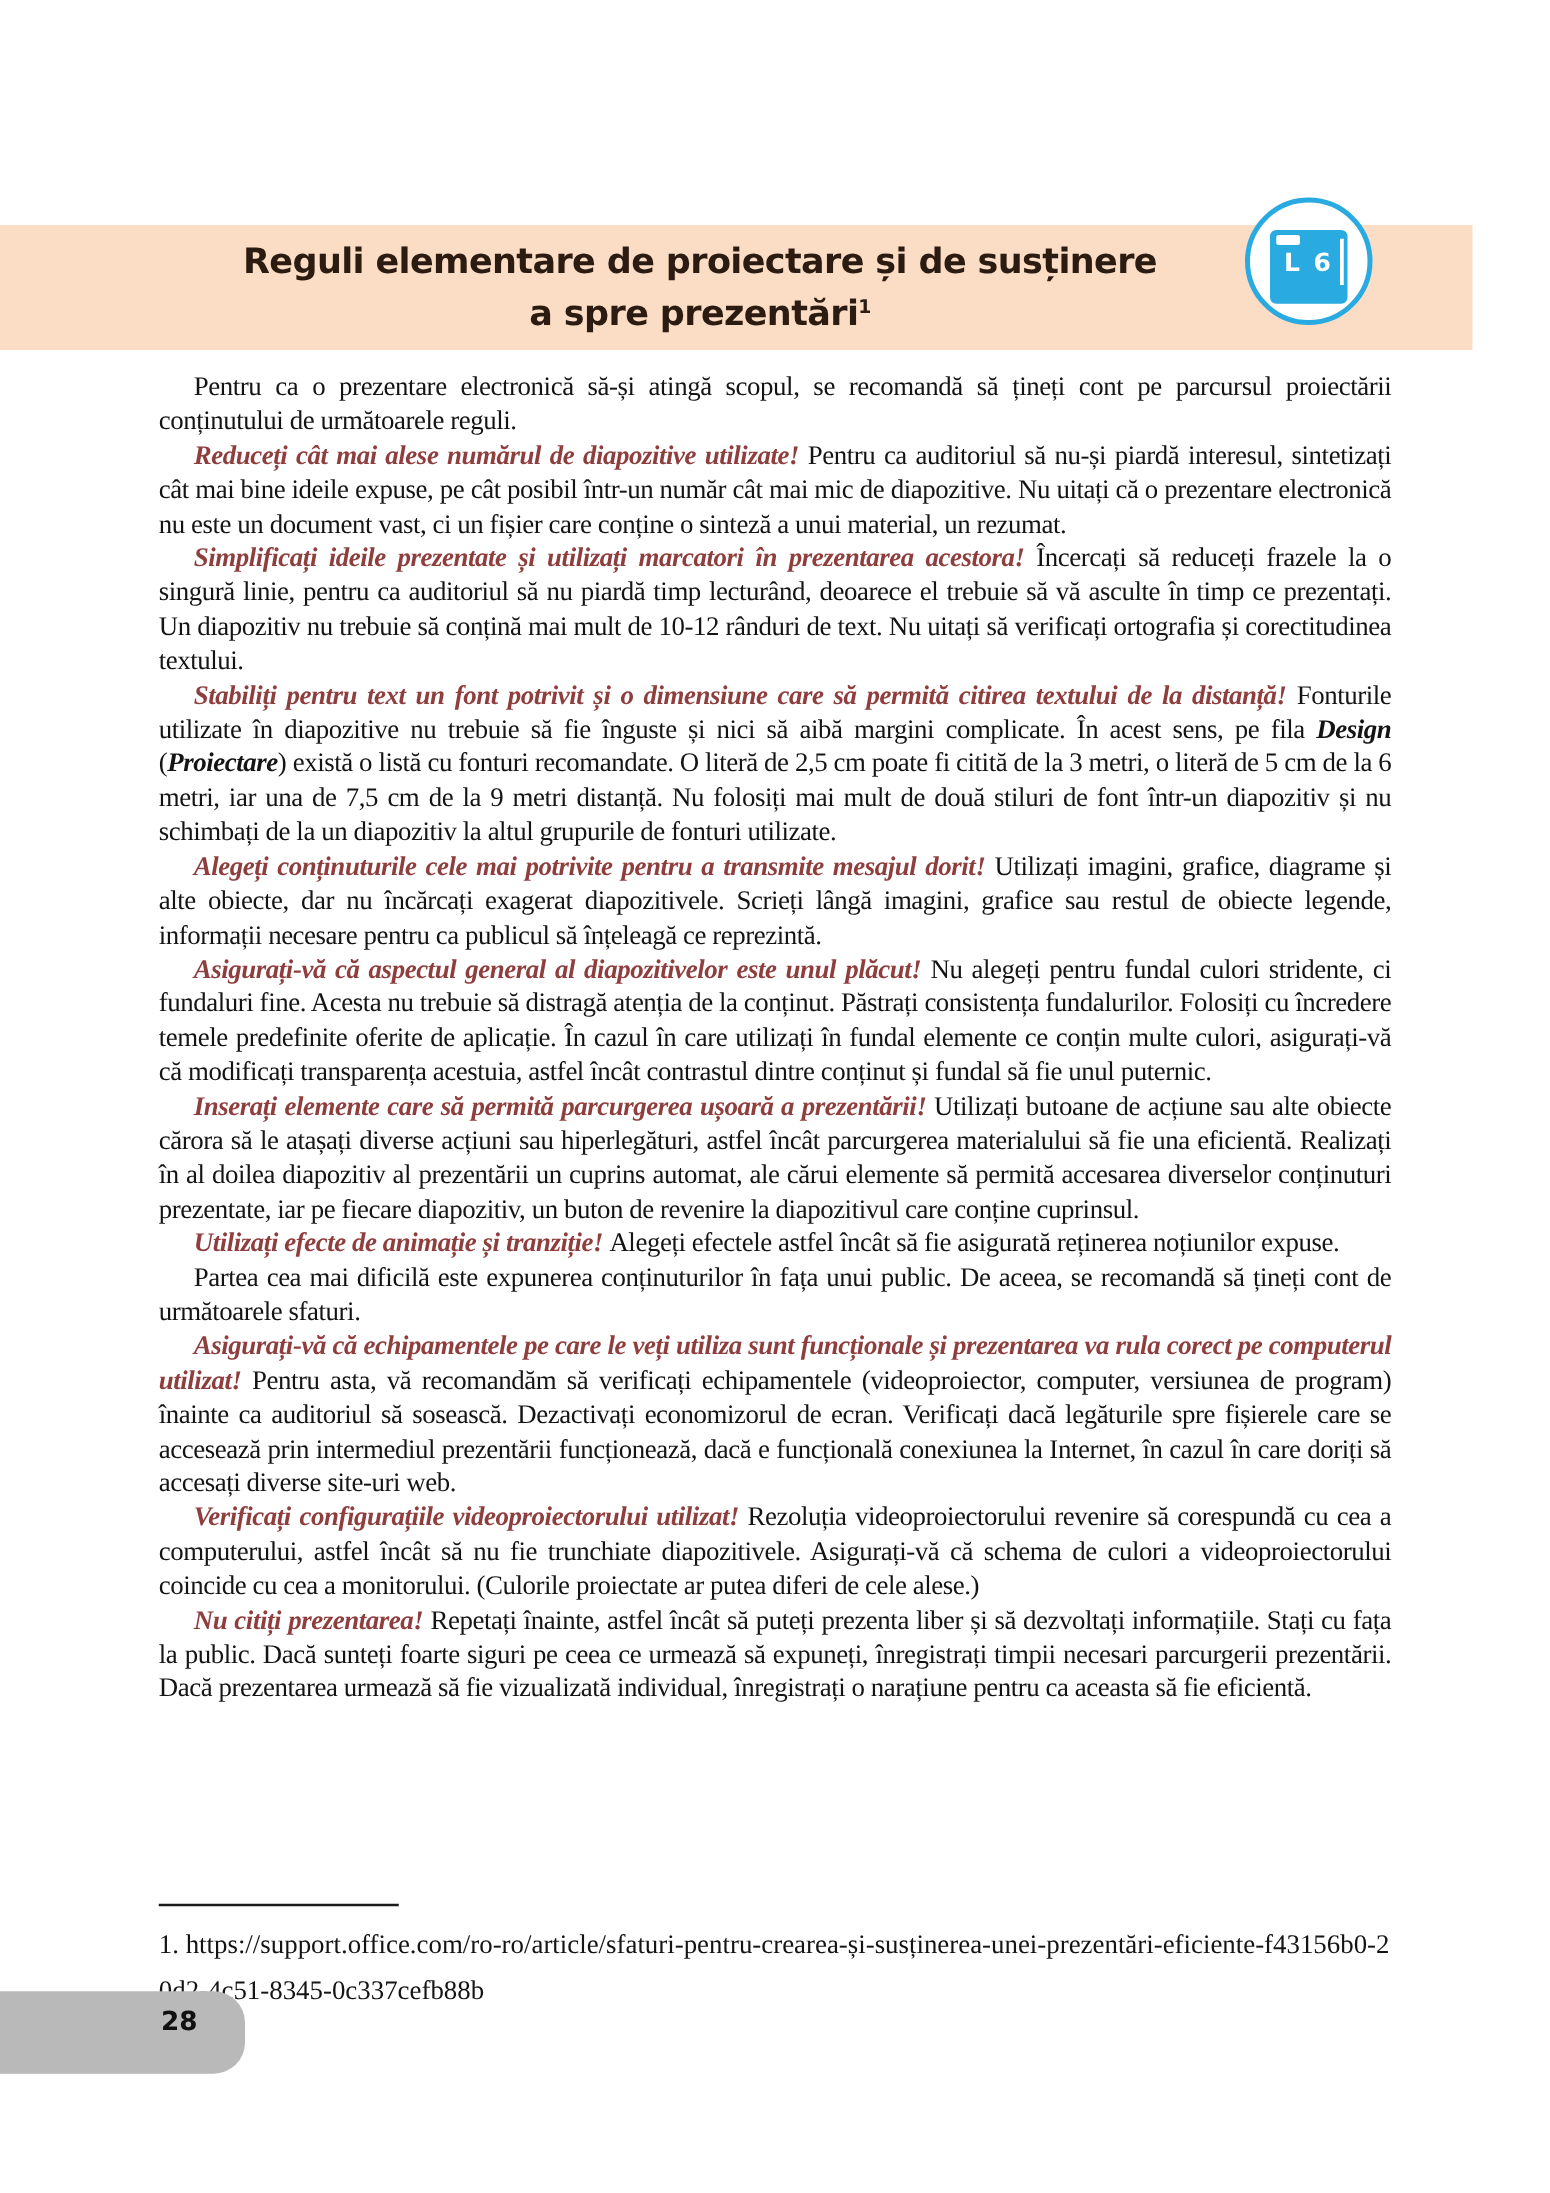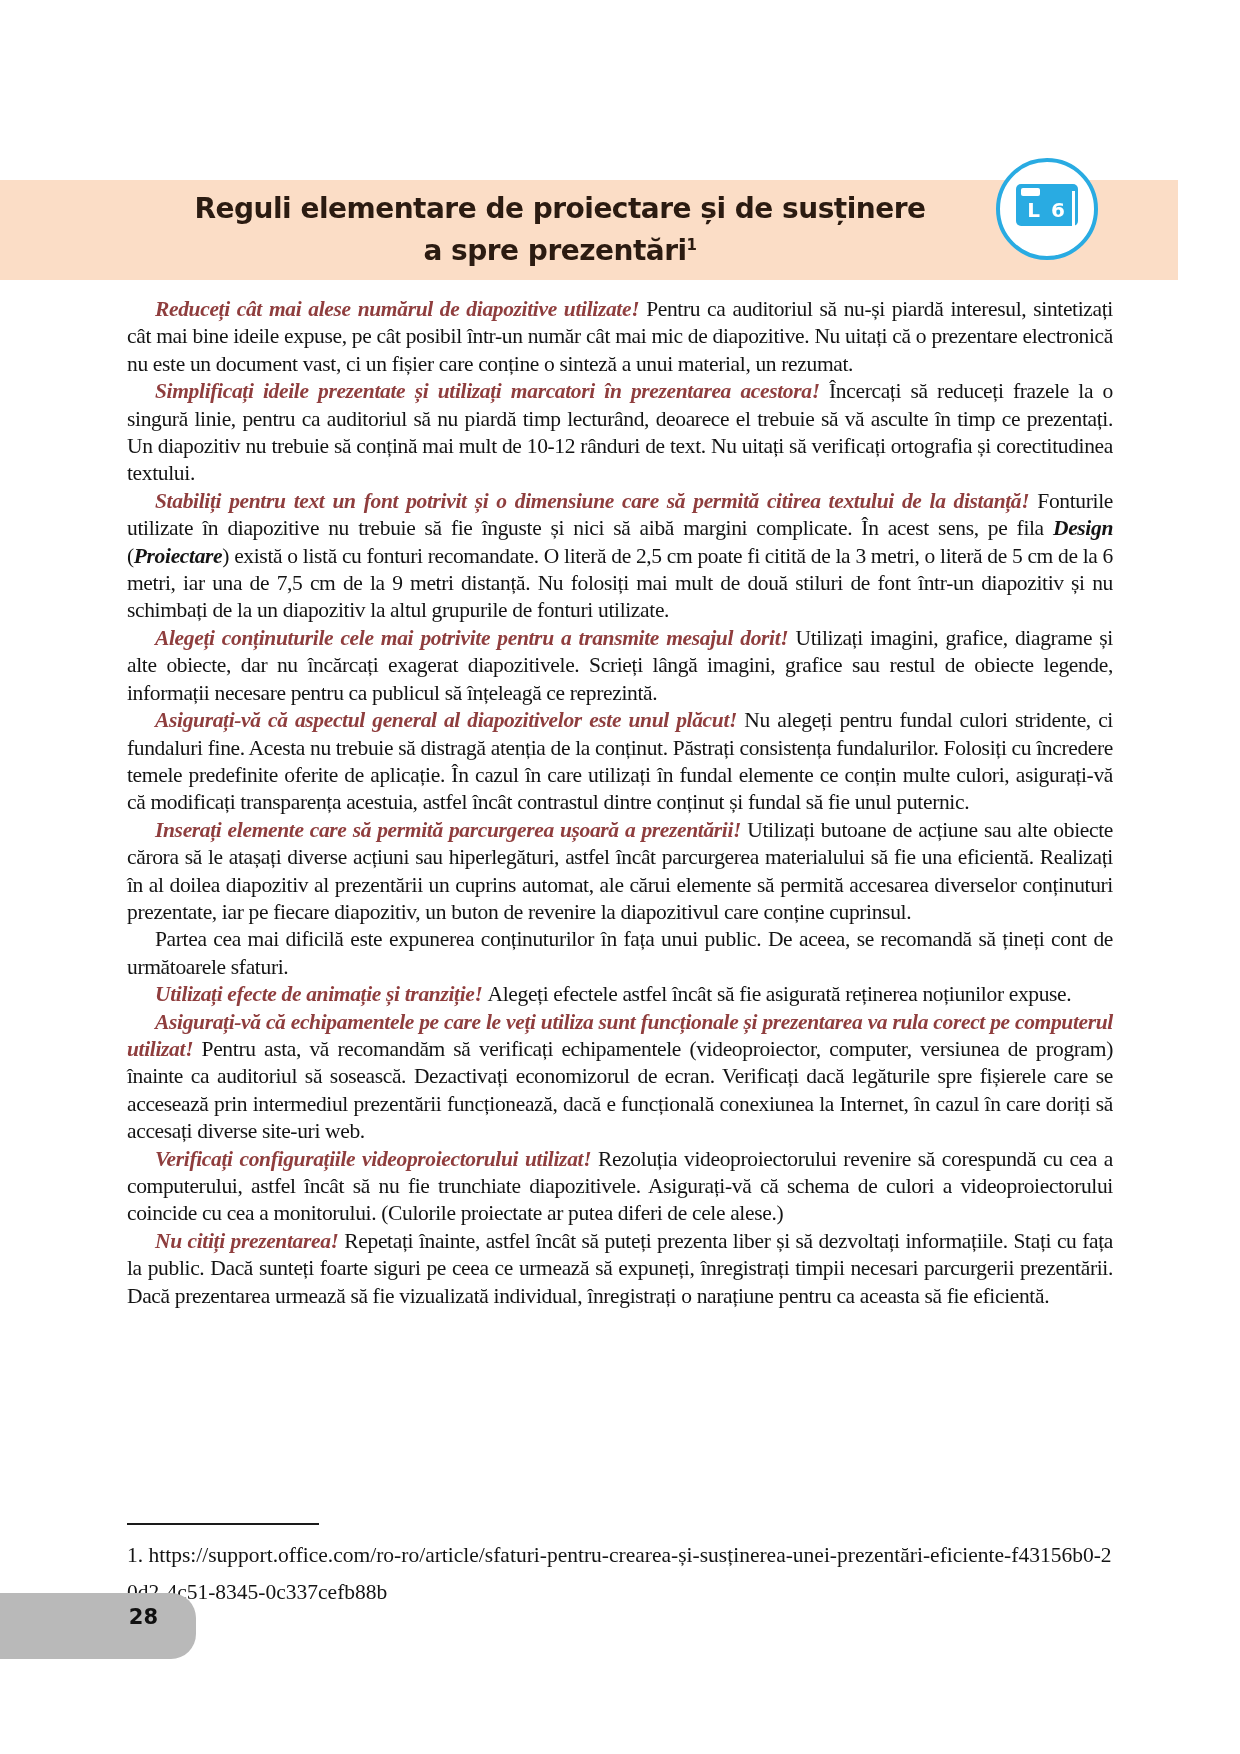--- a/index.html
+++ b/index.html
@@ -39,21 +39,21 @@
     left: 996px; top: -22px;
     width: 102px; height: 102px;
     box-sizing: border-box;
     background: #ffffff;
     border: 4px solid var(--badge_blue, #29abe2);
     border-radius: 50%;
   }
   .folder {
     position: absolute;
     left: 16px; top: 22px;
-    width: 62px; height: 42px;
+    width: 62px; height: 59px;
     background: var(--badge_blue, #29abe2);
     border-radius: 5px;
   }
   .folder-tab {
     position: absolute;
     left: 5px; top: 4px;
     width: 19px; height: 8px;
     background: #ffffff;
     border-radius: 2px;
   }
@@ -141,28 +141,29 @@
     <div class="badge">
       <div class="folder">
         <span class="folder-tab"></span>
         <span class="folder-page"></span>
         <span class="folder-label">L 6</span>
       </div>
     </div>
   </header>
 
   <main class="content" id="paragraphs">
+      <p class="para"><span>Pentru ca o prezentare electronică să-și atingă scopul, se recomandă să țineți cont pe parcursul proiectării conținutului de următoarele reguli.</span></p>
       <p class="para"><span class="lead">Reduceți cât mai alese numărul de diapozitive utilizate! </span><span>Pentru ca auditoriul să nu-și piardă interesul, sintetizați cât mai bine ideile expuse, pe cât posibil într-un număr cât mai mic de diapozitive. Nu uitați că o prezentare electronică nu este un document vast, ci un fișier care conține o sinteză a unui material, un rezumat.</span></p>
       <p class="para"><span class="lead">Simplificați ideile prezentate și utilizați marcatori în prezentarea acestora! </span><span>Încercați să reduceți frazele la o singură linie, pentru ca auditoriul să nu piardă timp lecturând, deoarece el trebuie să vă asculte în timp ce prezentați. Un diapozitiv nu trebuie să conțină mai mult de 10-12 rânduri de text. Nu uitați să verificați ortografia și corectitudinea textului.</span></p>
       <p class="para"><span class="lead">Stabiliți pentru text un font potrivit și o dimensiune care să permită citirea textului de la distanță! </span><span>Fonturile utilizate în diapozitive nu trebuie să fie înguste și nici să aibă margini complicate. În acest sens, pe fila </span><span class="bi">Design</span><span> (</span><span class="bi">Proiectare</span><span>) există o listă cu fonturi recomandate. O literă de 2,5 cm poate fi citită de la 3 metri, o literă de 5 cm de la 6 metri, iar una de 7,5 cm de la 9 metri distanță. Nu folosiți mai mult de două stiluri de font într-un diapozitiv și nu schimbați de la un diapozitiv la altul grupurile de fonturi utilizate.</span></p>
       <p class="para"><span class="lead">Alegeți conținuturile cele mai potrivite pentru a transmite mesajul dorit! </span><span>Utilizați imagini, grafice, diagrame și alte obiecte, dar nu încărcați exagerat diapozitivele. Scrieți lângă imagini, grafice sau restul de obiecte legende, informații necesare pentru ca publicul să înțeleagă ce reprezintă.</span></p>
       <p class="para"><span class="lead">Asigurați-vă că aspectul general al diapozitivelor este unul plăcut! </span><span>Nu alegeți pentru fundal culori stridente, ci fundaluri fine. Acesta nu trebuie să distragă atenția de la conținut. Păstrați consistența fundalurilor. Folosiți cu încredere temele predefinite oferite de aplicație. În cazul în care utilizați în fundal elemente ce conțin multe culori, asigurați-vă că modificați transparența acestuia, astfel încât contrastul dintre conținut și fundal să fie unul puternic.</span></p>
       <p class="para"><span class="lead">Inserați elemente care să permită parcurgerea ușoară a prezentării! </span><span>Utilizați butoane de acțiune sau alte obiecte cărora să le atașați diverse acțiuni sau hiperlegături, astfel încât parcurgerea materialului să fie una eficientă. Realizați în al doilea diapozitiv al prezentării un cuprins automat, ale cărui elemente să permită accesarea diverselor conținuturi prezentate, iar pe fiecare diapozitiv, un buton de revenire la diapozitivul care conține cuprinsul.</span></p>
+      <p class="para"><span class="lead">Utilizați efecte de animație și tranziție! </span><span>Alegeți efectele astfel încât să fie asigurată reținerea noțiunilor expuse.</span></p>
       <p class="para"><span>Partea cea mai dificilă este expunerea conținuturilor în fața unui public. De aceea, se recomandă să țineți cont de următoarele sfaturi.</span></p>
-      <p class="para"><span class="lead">Utilizați efecte de animație și tranziție! </span><span>Alegeți efectele astfel încât să fie asigurată reținerea noțiunilor expuse.</span></p>
       <p class="para"><span class="lead">Asigurați-vă că echipamentele pe care le veți utiliza sunt funcționale și prezentarea va rula corect pe computerul utilizat! </span><span>Pentru asta, vă recomandăm să verificați echipamentele (videoproiector, computer, versiunea de program) înainte ca auditoriul să sosească. Dezactivați economizorul de ecran. Verificați dacă legăturile spre fișierele care se accesează prin intermediul prezentării funcționează, dacă e funcțională conexiunea la Internet, în cazul în care doriți să accesați diverse site-uri web.</span></p>
       <p class="para"><span class="lead">Verificați configurațiile videoproiectorului utilizat! </span><span>Rezoluția videoproiectorului revenire să corespundă cu cea a computerului, astfel încât să nu fie trunchiate diapozitivele. Asigurați-vă că schema de culori a videoproiectorului coincide cu cea a monitorului. (Culorile proiectate ar putea diferi de cele alese.)</span></p>
       <p class="para"><span class="lead">Nu citiți prezentarea! </span><span>Repetați înainte, astfel încât să puteți prezenta liber și să dezvoltați informațiile. Stați cu fața la public. Dacă sunteți foarte siguri pe ceea ce urmează să expuneți, înregistrați timpii necesari parcurgerii prezentării. Dacă prezentarea urmează să fie vizualizată individual, înregistrați o narațiune pentru ca aceasta să fie eficientă.</span></p>
     </main>
 
   <div class="footnote-rule"></div>
   <div class="footnote">
     <span>1. https://support.office.com/ro-ro/article/sfaturi-pentru-crearea-și-susținerea-unei-prezentări-eficiente-f43156b0-20d2-4c51-8345-0c337cefb88b</span>
   </div>
 

